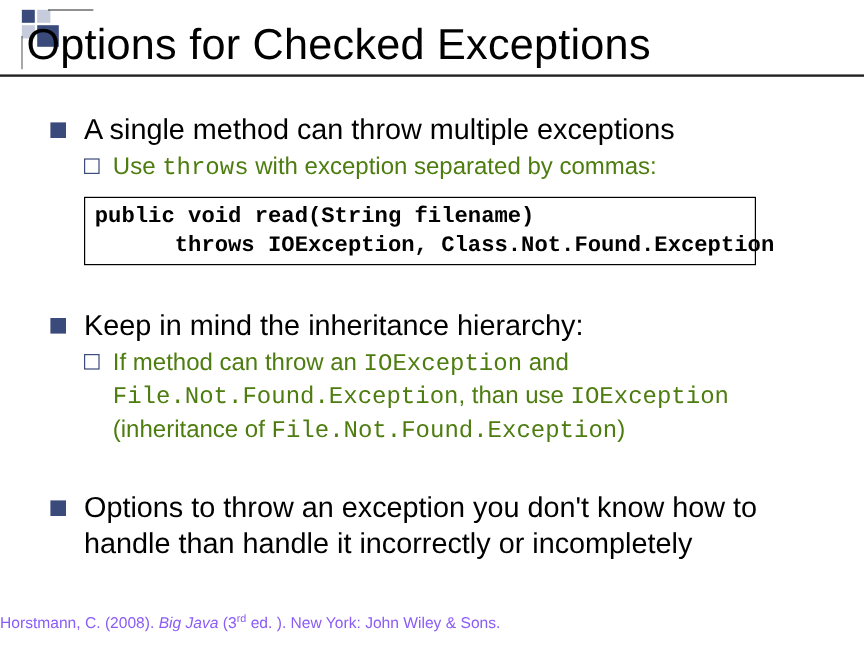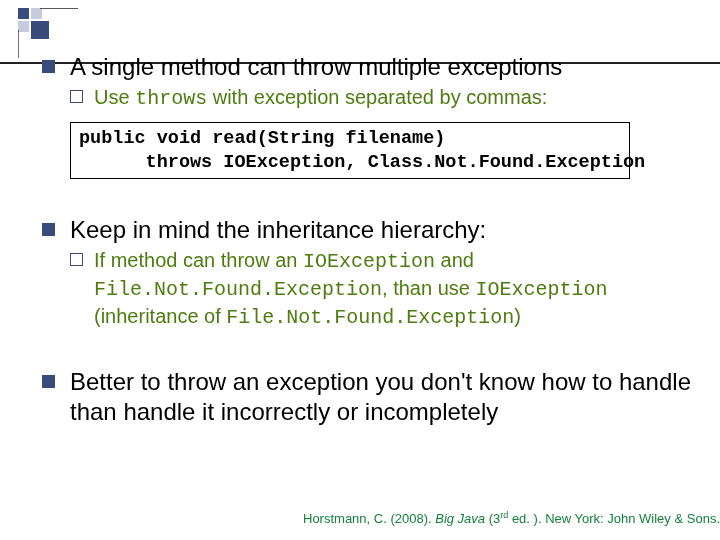--- a/index.html
+++ b/index.html
@@ -92,40 +92,41 @@
     font-size: 18.5px;
     line-height: 1.28;
     white-space: pre;
     width: 560px;
   }
   .footer {
     position: absolute;
     bottom: 14px;
     left: 0;
     right: 0;
-    text-align: right;
+    text-align: left;
     font-size: 13px;
-    color: #15803d;
+    color: #8b5cf6;
   }
   .footer .ital { font-style: italic; }
   .footer sup { font-size: 9px; vertical-align: super; }
 </style>
 </head>
 <body>
 
 <svg class="corner-deco" viewBox="0 0 60 50">
   <rect x="0" y="0" width="11" height="11" fill="#3a4a7a"></rect>
   <rect x="13" y="0" width="11" height="11" fill="#c7ccdc"></rect>
   <rect x="0" y="13" width="11" height="11" fill="#c7ccdc"></rect>
   <rect x="13" y="13" width="18" height="18" fill="#3a4a7a"></rect>
   <line x1="22" y1="0" x2="60" y2="0" stroke="#222" stroke-width="1.3"></line>
   <line x1="0" y1="22" x2="0" y2="50" stroke="#222" stroke-width="1.3"></line>
 </svg>
 
 <div class="content">
+  <h1 class="title">Options for Checked Exceptions</h1>
   <div class="title-underline"></div>
 
   <ul class="bullets">
     <li class="first-bullet">
       <span>A single method can throw multiple exceptions</span>
       <ul class="sub">
         <li>
           <span>Use </span><span class="mono">throws</span><span> with exception separated by commas:</span>
         </li>
       </ul>
@@ -138,20 +139,20 @@
   <ul class="bullets">
     <li>
       <span>Keep in mind the inheritance hierarchy:</span>
       <ul class="sub">
         <li>
           <span>If method can throw an </span><span class="mono">IOException</span><span> and </span><span class="mono">File.Not.Found.Exception</span><span>, than use </span><span class="mono">IOException</span><span> (inheritance of </span><span class="mono">File.Not.Found.Exception</span><span>)</span>
         </li>
       </ul>
     </li>
     <li>
-      <span>Better to throw an exception you don't know how to handle than handle it incorrectly or incompletely</span>
+      <span>Options to throw an exception you don't know how to handle than handle it incorrectly or incompletely</span>
     </li>
   </ul>
 </div>
 
 <div class="footer">
   <span>Horstmann, C. (2008). </span><span class="ital">Big Java</span><span> (3</span><sup>rd</sup><span> ed. ). New York: John Wiley &amp; Sons.</span>
 </div>
 
 </body></html>

